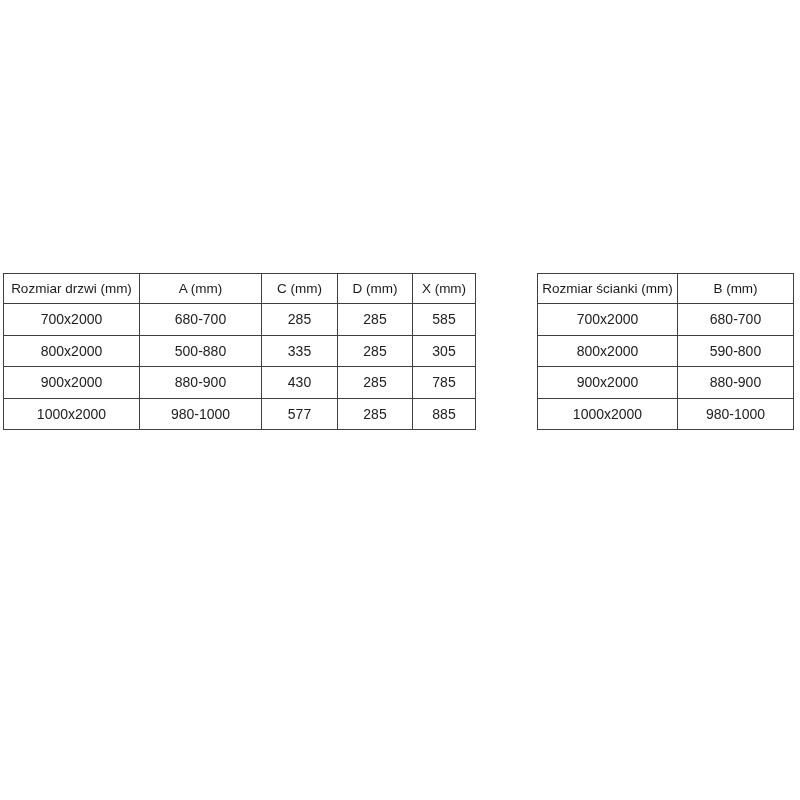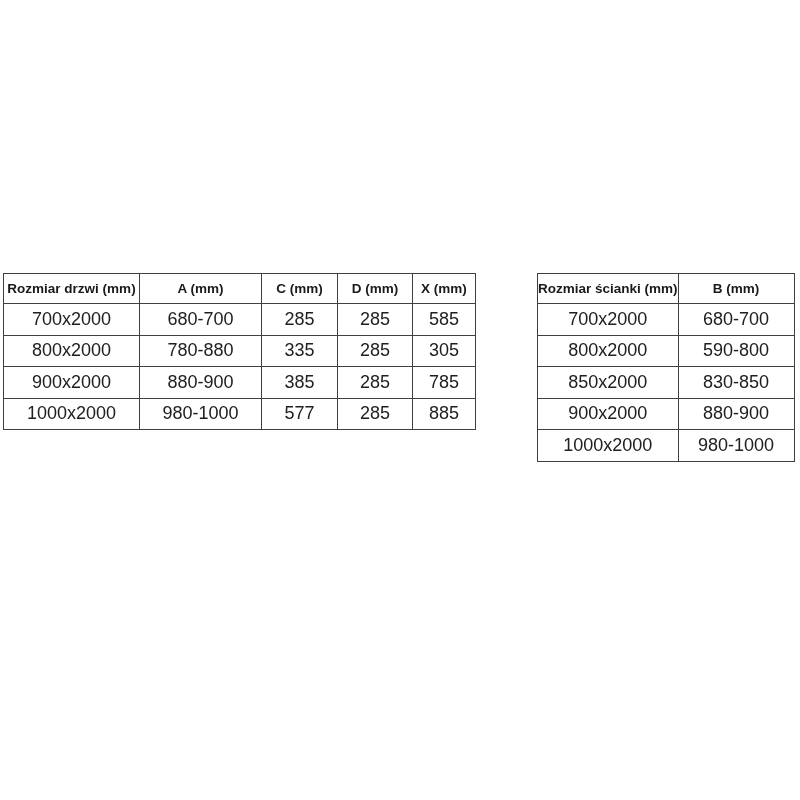--- a/index.html
+++ b/index.html
@@ -29,26 +29,26 @@
     border: 1px solid #3f3f3f;
     text-align: center;
     vertical-align: middle;
     padding: 0;
     overflow: hidden;
     white-space: nowrap;
   }
   table.spec th {
     height: 29px;
     font-size: 13.5px;
-    font-weight: bold;
+    font-weight: normal;
     color: #1a1a1a;
   }
   table.spec td {
     height: 30.5px;
-    font-size: 18px;
+    font-size: 14px;
     font-weight: normal;
     color: #202020;
   }
 </style>
 </head>
 <body>
 
 <div class="tbl-wrap" id="doors-table-wrap">
   <table class="spec">
     <colgroup>
@@ -70,29 +70,29 @@
     <tbody>
         <tr>
           <td>700x2000</td>
           <td>680-700</td>
           <td>285</td>
           <td>285</td>
           <td>585</td>
         </tr>
         <tr>
           <td>800x2000</td>
-          <td>780-880</td>
+          <td>500-880</td>
           <td>335</td>
           <td>285</td>
           <td>305</td>
         </tr>
         <tr>
           <td>900x2000</td>
           <td>880-900</td>
-          <td>385</td>
+          <td>430</td>
           <td>285</td>
           <td>785</td>
         </tr>
         <tr>
           <td>1000x2000</td>
           <td>980-1000</td>
           <td>577</td>
           <td>285</td>
           <td>885</td>
         </tr>
@@ -115,24 +115,20 @@
     <tbody>
         <tr>
           <td>700x2000</td>
           <td>680-700</td>
         </tr>
         <tr>
           <td>800x2000</td>
           <td>590-800</td>
         </tr>
         <tr>
-          <td>850x2000</td>
-          <td>830-850</td>
-        </tr>
-        <tr>
           <td>900x2000</td>
           <td>880-900</td>
         </tr>
         <tr>
           <td>1000x2000</td>
           <td>980-1000</td>
         </tr>
       </tbody>
   </table>
 </div>

